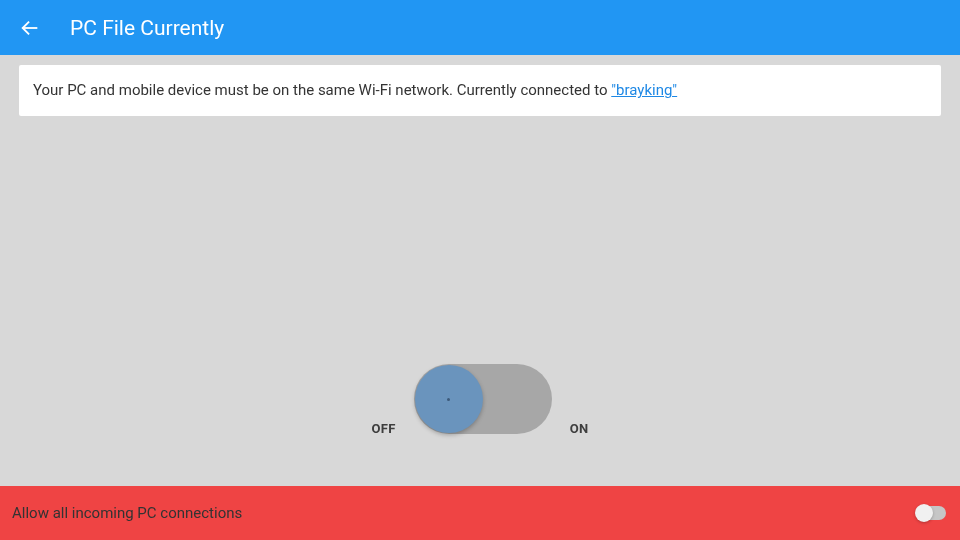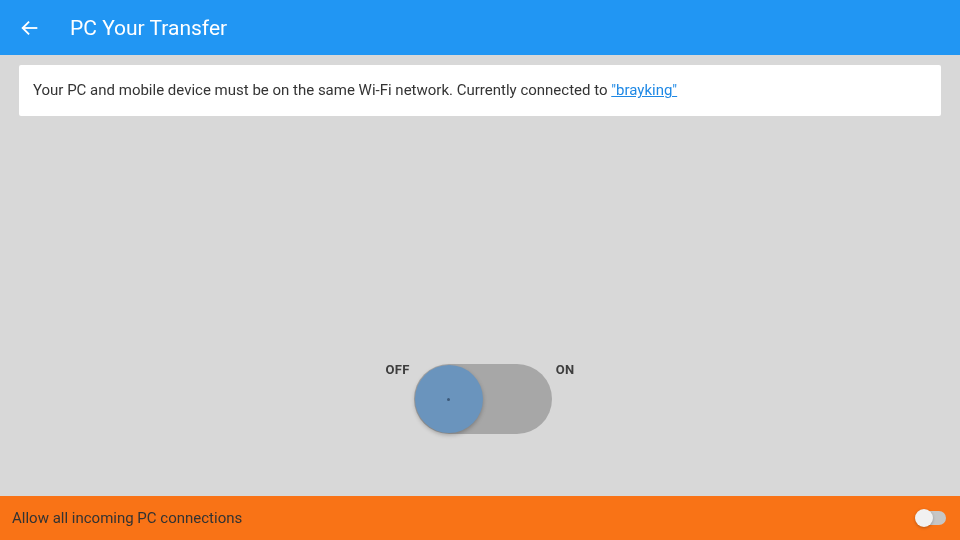--- a/index.html
+++ b/index.html
@@ -63,21 +63,22 @@
       position: absolute;
       top: 362px;
       left: 0;
       width: 100%;
       display: flex;
       align-items: center;
       justify-content: center;
     }
     .toggle-row {
       display: flex;
-      align-items: flex-start;
+      align-items: flex-end;
+      gap: 14px;
     }
     .toggle-label {
       font-size: 13px;
       font-weight: 700;
       color: #3e3e3e;
       letter-spacing: 0.3px;
     }
     .main-toggle {
       position: relative;
       width: 146px;
@@ -114,22 +115,22 @@
       width: 3px;
       height: 3px;
       background: #3d5a7a;
       border-radius: 50%;
     }
     .bottom-row {
       position: absolute;
       bottom: 0;
       left: 0;
       width: 100%;
-      height: 44px;
-      background: #f97316;
+      height: 54px;
+      background: #ef4444;
       display: flex;
       align-items: center;
       justify-content: space-between;
       padding: 0 14px 0 12px;
     }
     .bottom-label {
       color: #333333;
       font-size: 15px;
     }
     .small-toggle {
@@ -154,21 +155,21 @@
 </head>
 <body>
 
 <div class="header">
   <div class="back-icon">
     <svg viewBox="0 0 24 24">
       <line x1="20" y1="12" x2="4" y2="12"></line>
       <polyline points="11,5 4,12 11,19"></polyline>
     </svg>
   </div>
-  <div class="page-title">PC Your Transfer</div>
+  <div class="page-title">PC File Currently</div>
 </div>
 
 <div class="info-card">
   <span class="info-text">Your PC and mobile device must be on the same Wi-Fi network. Currently connected to </span><span class="info-text network-link">"brayking"</span>
 </div>
 
 <div class="main-toggle-area">
   <div class="toggle-row">
     <span class="toggle-label">OFF</span>
     <div class="main-toggle">

